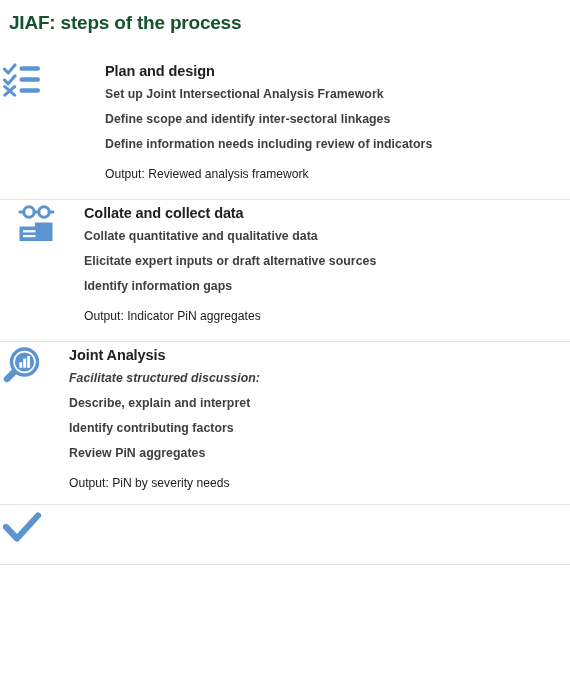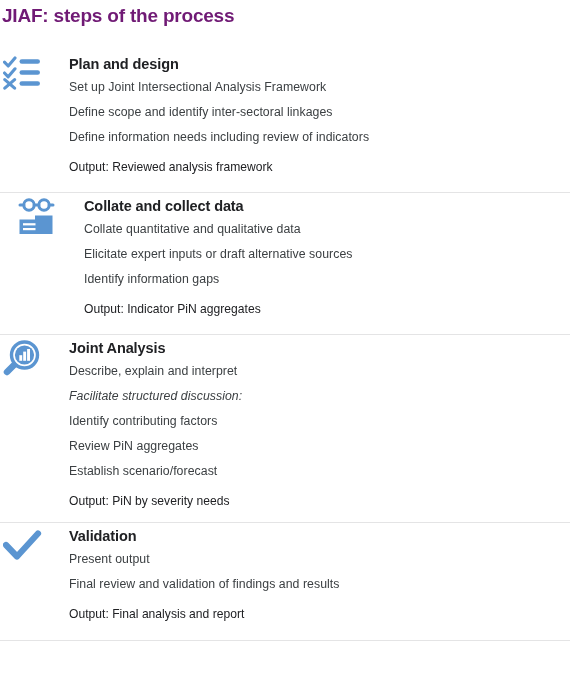--- a/index.html
+++ b/index.html
@@ -21,37 +21,37 @@
     height: 693px;
     position: relative;
     box-sizing: border-box;
     padding: 0;
   }
 
   .page-title {
     font-size: 19px;
     font-weight: bold;
     letter-spacing: -0.2px;
-    color: #701a75;
+    color: #14532d;
     padding: 4px 0 0 2px;
-    margin: 0;
+    margin: 7px;
     line-height: 24px;
   }
 
   .steps {
     margin-top: 23px;
   }
 
   .step {
     display: flex;
     align-items: flex-start;
     border-bottom: 1px solid #e4e4e5;
     padding: 0 0 18px 0;
   }
-  .step.first { padding-top: 0; }
+  .step.first { padding-top: 0; gap: 36px; }
 
   .step-icon-col {
     width: 69px;
     min-width: 69px;
     padding-left: 3px;
     box-sizing: border-box;
     padding-top: 6px;
   }
 
   .step-body {
@@ -67,20 +67,21 @@
     margin: 0 0 6px 0;
     letter-spacing: -0.1px;
   }
 
   .step-line {
     font-size: 12.3px;
     color: #3c4043;
     line-height: 15px;
     margin: 0 12px 10px 0;
     letter-spacing: 0.05px;
+    font-weight: bold;
   }
   .step-line.italic { font-style: italic; }
 
   .step-output {
     font-size: 12.1px;
     font-weight: normal;
     color: #202124;
     line-height: 15px;
     margin: 15px 0 0 0;
     letter-spacing: 0.02px;
@@ -171,39 +172,32 @@
             <circle cx="21.5" cy="16.0" r="13.0" fill="#ffffff" stroke="#5b95d1" stroke-width="3.4"></circle>
             <circle cx="21.5" cy="16.0" r="9.6" fill="#5b95d1"></circle>
             <rect x="16.3" y="16.2" width="2.9" height="5.6" fill="#ffffff"></rect>
             <rect x="20.2" y="12.6" width="2.9" height="9.2" fill="#ffffff"></rect>
             <rect x="24.1" y="10.0" width="2.9" height="11.8" fill="#ffffff"></rect>
           </svg>
         </span>
       </div>
       <div class="step-body">
         <div class="step-title">Joint Analysis</div>
+        <div class="step-line italic">Facilitate structured discussion:</div>
         <div class="step-line">Describe, explain and interpret</div>
-        <div class="step-line italic">Facilitate structured discussion:</div>
         <div class="step-line">Identify contributing factors</div>
         <div class="step-line">Review PiN aggregates</div>
-        <div class="step-line">Establish scenario/forecast</div>
         <div class="step-output">Output: PiN by severity needs</div>
       </div>
     </div>
 
     <div class="step step-4">
       <div class="step-icon-col">
         <span>
           <svg class="icon-svg" width="40" height="34" viewBox="0 0 40 34" xmlns="http://www.w3.org/2000/svg">
             <path d="M3.0 15.0 L14.0 26.5 L35.0 3.5" fill="none" stroke="#5b95d1" stroke-width="6.2" stroke-linecap="round" stroke-linejoin="round"></path>
           </svg>
         </span>
       </div>
-      <div class="step-body">
-        <div class="step-title">Validation</div>
-        <div class="step-line">Present output</div>
-        <div class="step-line">Final review and validation of findings and results</div>
-        <div class="step-output">Output: Final analysis and report</div>
-      </div>
     </div>
 
   </div>
 </div>
 
 </body></html>

